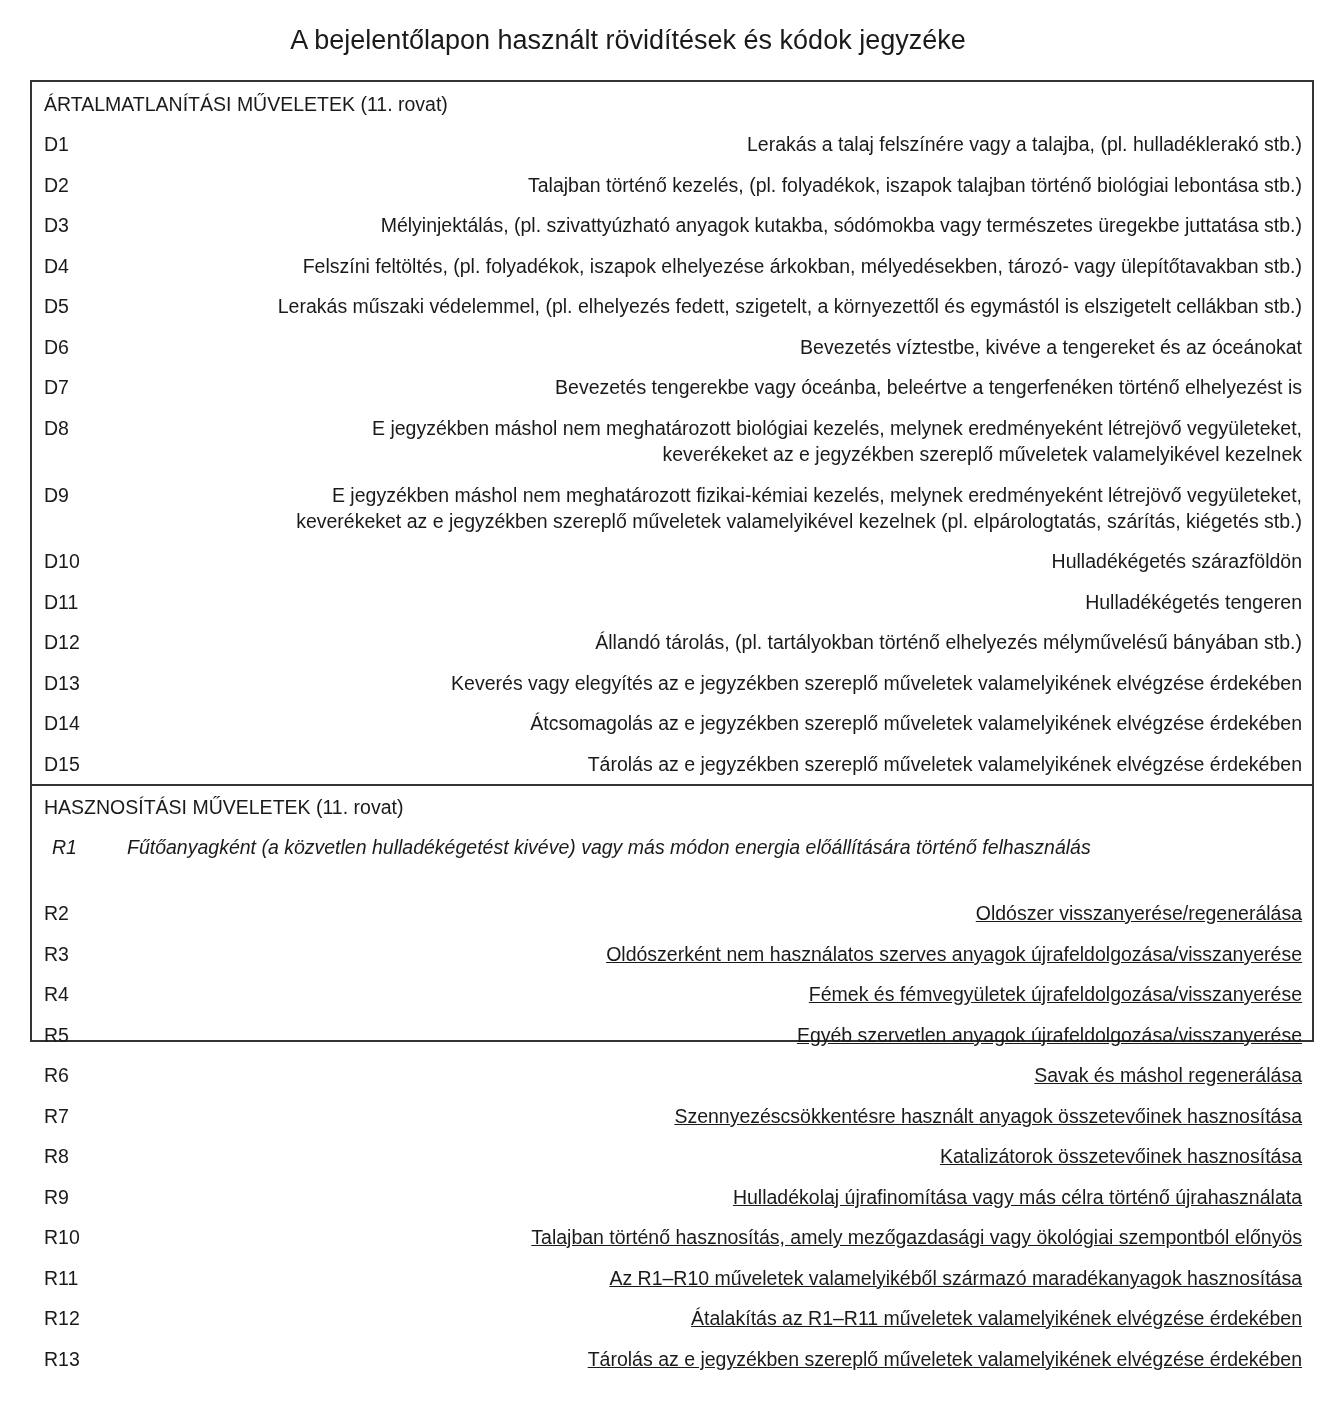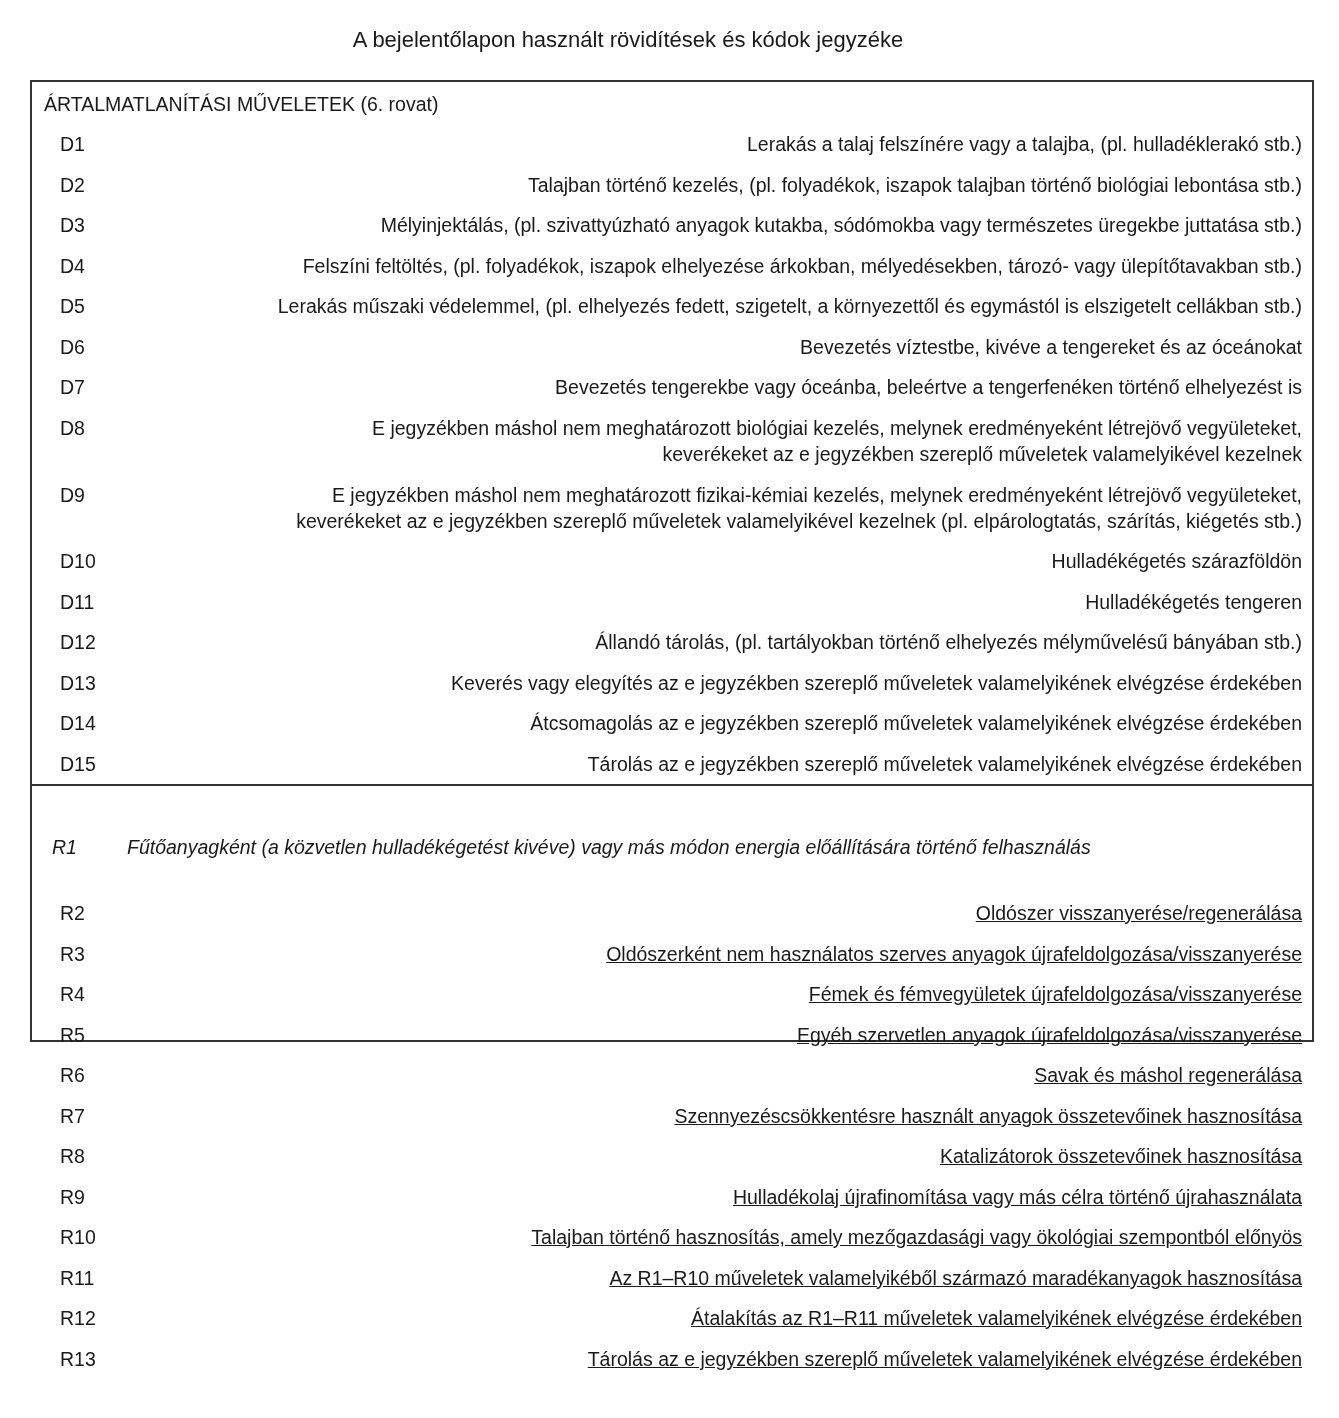--- a/index.html
+++ b/index.html
@@ -14,21 +14,21 @@
       font-family: "Liberation Sans", sans-serif;
       color: #1a1a1a;
       font-size: 19.5px;
     }
     .doc-title {
       position: absolute;
       top: 26px;
       left: 0;
       width: 1256px;
       text-align: center;
-      font-size: 22px;
+      font-size: 27px;
       line-height: 28px;
     }
     .table-box {
       position: absolute;
       left: 30px;
       top: 80px;
       width: 1284px;
       height: 962px;
       border: 2px solid #333;
       box-sizing: border-box;
@@ -46,21 +46,21 @@
       line-height: 26px;
     }
     .row {
       position: absolute;
       left: 12px;
       right: 10px;
       line-height: 26px;
     }
     .code {
       position: absolute;
-      left: 16px;
+      left: 0;
       top: 0;
       text-align: center;
     }
     .desc {
       position: absolute;
       left: 71px;
       top: 0;
       right: 0;
       text-align: right;
     }
@@ -81,21 +81,21 @@
     .r1-code { display: inline-block; width: 75px; }
   </style>
 </head>
 <body>
 
 <div class="doc-title">A bejelentőlapon használt rövidítések és kódok jegyzéke</div>
 
 <div class="table-box">
 
   <div class="section section-d">
-    <div class="section-header" style="top:9px;">ÁRTALMATLANÍTÁSI MŰVELETEK (6. rovat)</div>
+    <div class="section-header" style="top:9px;">ÁRTALMATLANÍTÁSI MŰVELETEK (11. rovat)</div>
 
     <div class="row" style="top:49px;">
       <span class="code">D1</span>
       <span class="desc">Lerakás a talaj felszínére vagy a talajba, (pl. hulladéklerakó stb.)</span>
     </div>
     <div class="row" style="top:90px;">
       <span class="code">D2</span>
       <span class="desc">Talajban történő kezelés, (pl. folyadékok, iszapok talajban történő biológiai lebontása stb.)</span>
     </div>
     <div class="row" style="top:130px;">
@@ -148,20 +148,21 @@
       <span class="code">D14</span>
       <span class="desc">Átcsomagolás az e jegyzékben szereplő műveletek valamelyikének elvégzése érdekében</span>
     </div>
     <div class="row" style="top:669px;">
       <span class="code">D15</span>
       <span class="desc d15">Tárolás az e jegyzékben szereplő műveletek valamelyikének elvégzése érdekében</span>
     </div>
   </div>
 
   <div class="section section-r">
+    <div class="section-header" style="top:8px;">HASZNOSÍTÁSI MŰVELETEK (11. rovat)</div>
 
     <div class="r1-wrap" style="top:48px;">
       <span class="r1-code">R1</span><span>Fűtőanyagként (a közvetlen hulladékégetést kivéve) vagy más módon energia előállítására történő felhasználás</span>
     </div>
 
     <div class="row" style="top:114px;">
       <span class="code">R2</span>
       <span class="desc r">Oldószer visszanyerése/regenerálása</span>
     </div>
     <div class="row" style="top:155px;">

